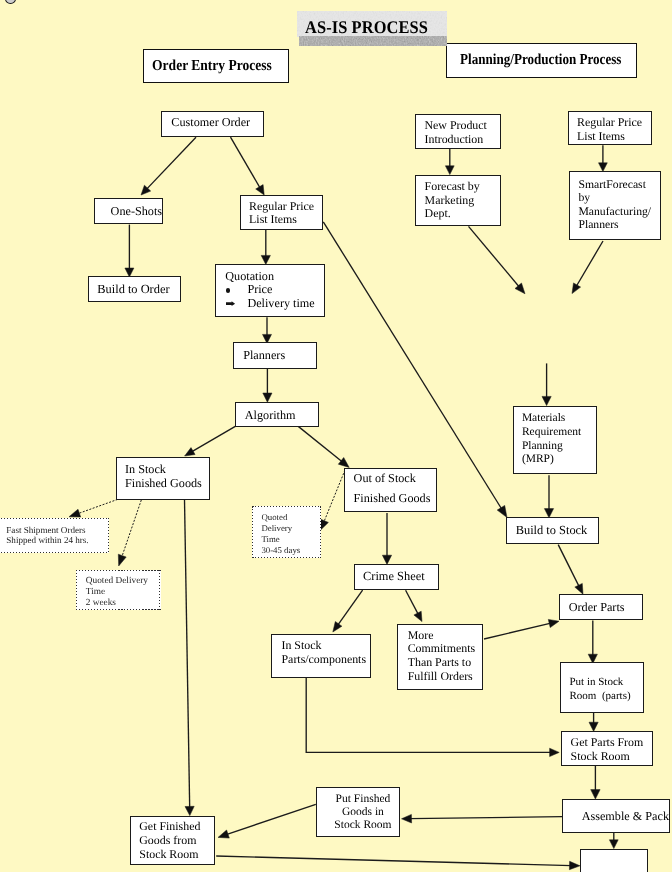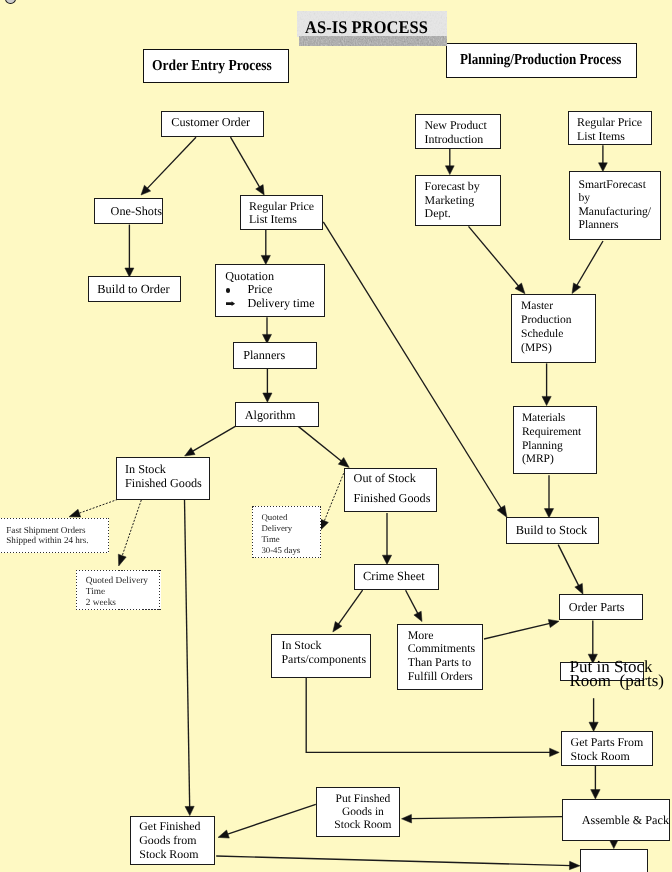--- a/index.html
+++ b/index.html
@@ -88,27 +88,27 @@
 .n-master-production-schedule{left:511.3px;top:294.2px;width:85.1px;height:69.0px;font-size:11.5px;line-height:13.7px;}
 .n-master-production-schedule{text-align:left;} .n-master-production-schedule .ln{padding-left:8.8px;}
 .n-master-production-schedule .ln{position:relative;top:-0.8px;}
 .n-materials-requirement-planning{left:512.8px;top:405.5px;width:84.7px;height:68.1px;font-size:11.5px;line-height:13.7px;}
 .n-materials-requirement-planning{text-align:left;} .n-materials-requirement-planning .ln{padding-left:8.1px;}
 .n-build-to-stock{left:506.1px;top:517.3px;width:93.1px;height:27.2px;font-size:12.4px;line-height:14px;}
 .n-build-to-stock{text-align:left;} .n-build-to-stock .ln{padding-left:8.6px;}
 .n-build-to-stock .ln{position:relative;top:-1.3px;}
 .n-order-parts{left:558.5px;top:593.9px;width:84.4px;height:25.9px;font-size:12.2px;line-height:14px;}
 .n-order-parts{text-align:left;} .n-order-parts .ln{padding-left:9.2px;}
-.n-put-in-stock-room-parts{left:559.9px;top:662.2px;width:84.4px;height:19px;font-size:17px;line-height:13.7px;}
+.n-put-in-stock-room-parts{left:559.9px;top:662.2px;width:84.4px;height:51px;font-size:11px;line-height:13.7px;}
 .n-put-in-stock-room-parts{text-align:left;} .n-put-in-stock-room-parts .ln{padding-left:8.6px;}
 .n-put-in-stock-room-parts .ln{position:relative;top:2.2px;}
 .n-get-parts-from-stock-room{left:560.6px;top:731.4px;width:92.9px;height:35.1px;font-size:11.9px;line-height:13.9px;}
 .n-get-parts-from-stock-room{text-align:left;} .n-get-parts-from-stock-room .ln{padding-left:9.0px;}
 .n-get-parts-from-stock-room .ln{position:relative;top:1.0px;}
-.n-assemble-and-pack{left:562.0px;top:799.0px;width:108.0px;height:42px;font-size:12.2px;line-height:14px;}
+.n-assemble-and-pack{left:562.0px;top:799.0px;width:108.0px;height:34px;font-size:12.2px;line-height:14px;}
 .n-ship{left:580.3px;top:848.8px;width:67.8px;height:24.0px;font-size:12.4px;line-height:14px;}
 .n-ship{text-align:left;} .n-ship .ln{padding-left:9.6px;}
 .n-ship .ln{position:relative;top:0.5px;margin-top:45px;}
 .n-put-finshed-goods-in-stock-room{left:315.6px;top:787.4px;width:84.9px;height:50.1px;font-size:11.5px;line-height:13.2px;}
 .n-put-finshed-goods-in-stock-room{text-align:center;} .n-put-finshed-goods-in-stock-room .ln{padding-left:9.8px;}
 .n-get-finished-goods-from-stock-room{left:130.1px;top:816.0px;width:85.1px;height:49.1px;font-size:11.9px;line-height:13.8px;}
 .n-get-finished-goods-from-stock-room{text-align:left;} .n-get-finished-goods-from-stock-room .ln{padding-left:8.2px;}
 .n-get-finished-goods-from-stock-room .ln{position:relative;top:0.4px;}
 .s-fast-shipment-orders-note{left:-14.0px;top:518.2px;width:122.7px;height:34.8px;font-size:9.1px;line-height:9.8px;}
 .s-fast-shipment-orders-note .ln{padding-left:20.3px;}
@@ -363,26 +363,20 @@
   <div class="node n-regular-price-list-items-pp">
     <span class="ln">Regular Price</span>
     <span class="ln">List Items</span>
   </div>
   <div class="node n-smartforecast">
     <span class="ln">SmartForecast</span>
     <span class="ln">by</span>
     <span class="ln">Manufacturing/</span>
     <span class="ln">Planners</span>
   </div>
-  <div class="node n-master-production-schedule">
-    <span class="ln">Master</span>
-    <span class="ln">Production</span>
-    <span class="ln">Schedule</span>
-    <span class="ln">(MPS)</span>
-  </div>
   <div class="node n-materials-requirement-planning">
     <span class="ln">Materials</span>
     <span class="ln">Requirement</span>
     <span class="ln">Planning</span>
     <span class="ln">(MRP)</span>
   </div>
   <div class="node n-build-to-stock">
     <span class="ln">Build to Stock</span>
   </div>
   <div class="node n-order-parts">

